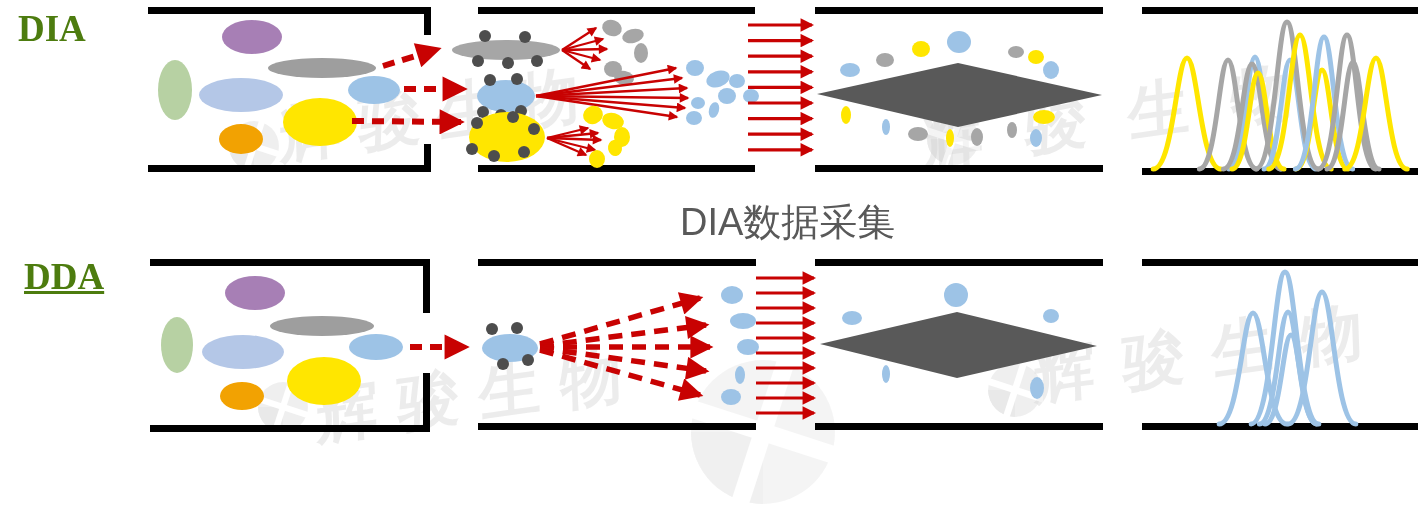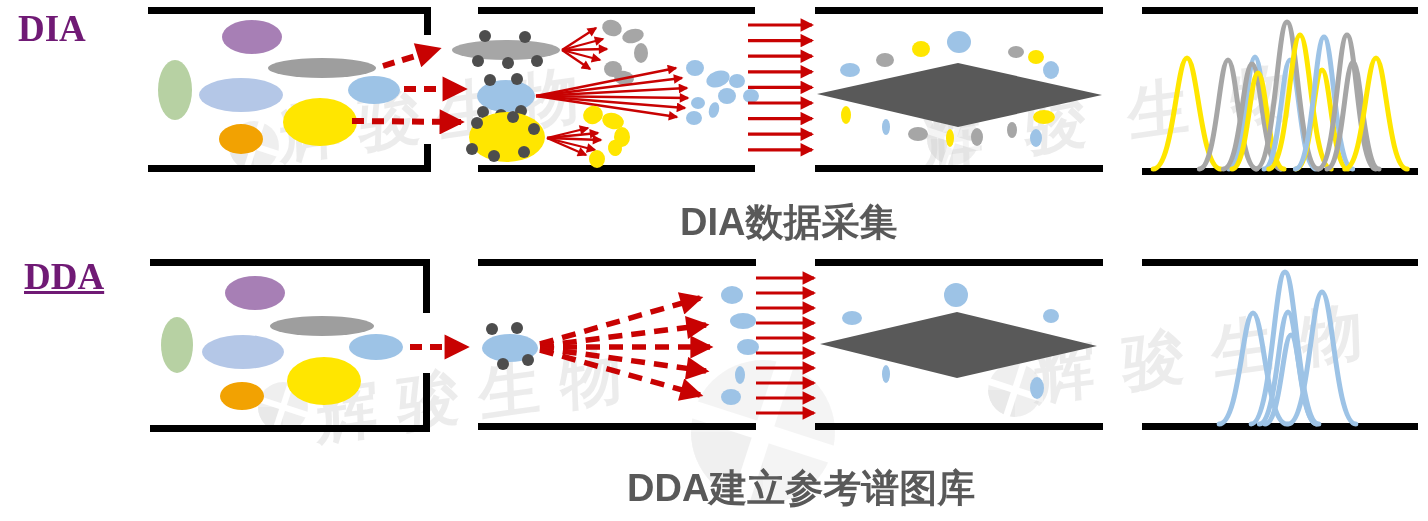--- a/index.html
+++ b/index.html
@@ -8,24 +8,24 @@
   .wm-layer{position:absolute;inset:0;z-index:0;}
   .wm{position:absolute;font-weight:700;color:#8c8c8c;opacity:0.16;white-space:nowrap;
       font-size:62px;transform:rotate(-8deg) skewX(-6deg);}
   .wm1{left:278px;top:72px;letter-spacing:18px;}
   .wm2{left:920px;top:72px;letter-spacing:42px;}
   .wm3{left:315px;top:352px;letter-spacing:20px;}
   .wm4{left:1032px;top:310px;letter-spacing:28px;}
   .wmlogo{position:absolute;opacity:0.45;}
   .art{position:absolute;left:0;top:0;z-index:1;}
   .rowlabel{position:absolute;z-index:2;font-family:"Liberation Serif","DejaVu Serif",serif;
-            font-weight:700;font-size:37px;color:#701a75;line-height:1;}
+            font-weight:700;font-size:37px;color:#4d7c0f;line-height:1;}
   .rl-dia{left:18px;top:10px;}
   .rl-dda{left:24px;top:258px;text-decoration:underline;}
-  .caption{position:absolute;z-index:2;font-weight:700;font-size:38px;color:#595959;line-height:1;}
+  .caption{position:absolute;z-index:2;font-weight:400;font-size:38px;color:#595959;line-height:1;}
   .cap1{left:680px;top:203px;}
   .cap2{left:627px;top:469px;}
   
   .bar{fill:#000;}
   .dash6{stroke:#C80202;stroke-width:6;stroke-dasharray:12 8;fill:none;}
   .dash5{stroke:#C80202;stroke-width:5.5;stroke-dasharray:14 9;fill:none;}
   .fan{stroke:#C80202;stroke-width:2.3;fill:none;}
   .beam{stroke:#C80202;stroke-width:3.2;fill:none;}
 </style>
 </head>
@@ -313,14 +313,13 @@
             <path d="M 1251.2 424 C 1271.35 424 1274.6 272 1285 272 C 1295.4 272 1298.65 424 1318.8 424" fill="none" stroke="#9DC3E6" stroke-width="5" stroke-linecap="round"></path>
             <path d="M 1288.2 424 C 1308.35 424 1311.6 292 1322 292 C 1332.4 292 1335.65 424 1355.8 424" fill="none" stroke="#9DC3E6" stroke-width="5" stroke-linecap="round"></path>
           </g>
       </g>
     </g>
   </svg>
 
   <div class="rowlabel rl-dia">DIA</div>
   <div class="rowlabel rl-dda">DDA</div>
   <div class="caption cap1">DIA数据采集</div>
-  <div class="caption cap2">DDA建立参考谱图库</div>
 </div>
 
 </body></html>

